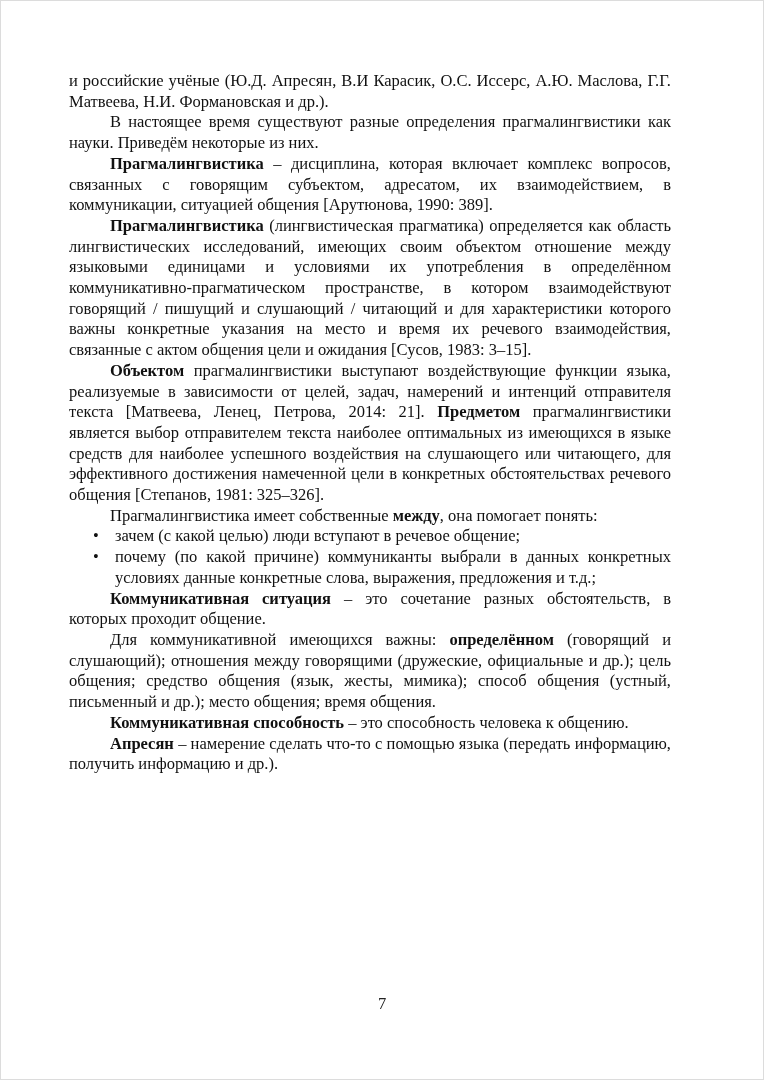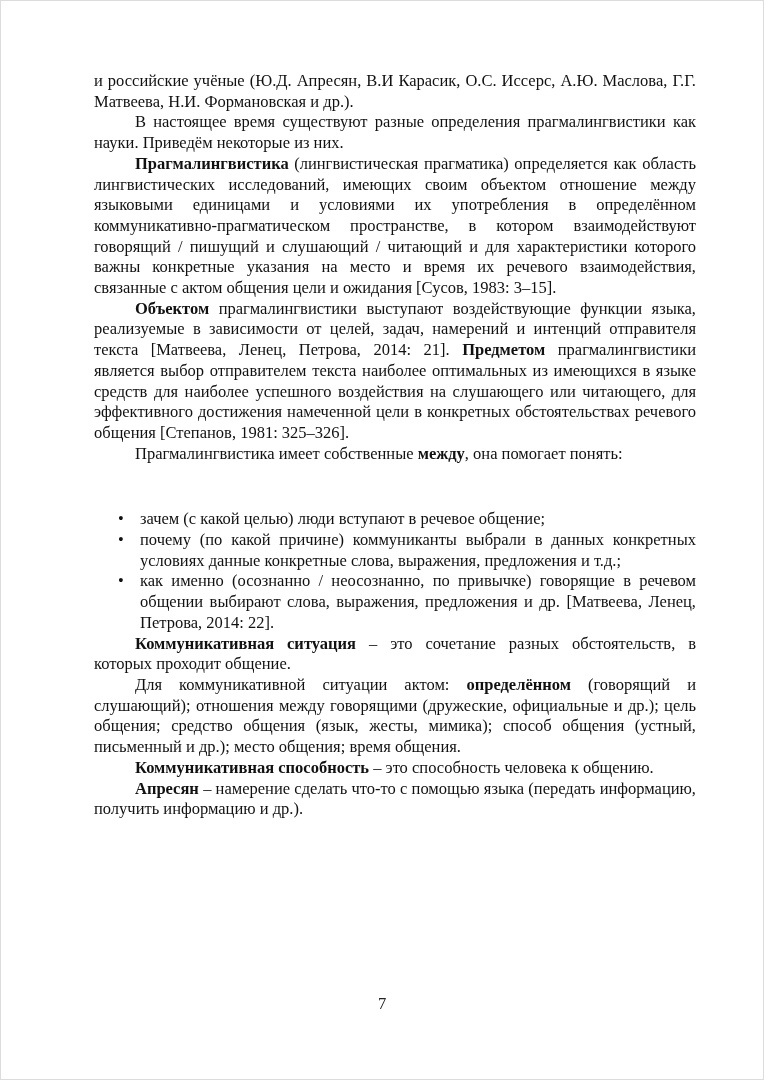--- a/index.html
+++ b/index.html
@@ -11,33 +11,32 @@
   .page {
     position: relative;
     width: 764px;
     height: 1080px;
     background: #ffffff;
     box-shadow: inset 0 0 0 1px #dcdcdc;
     overflow: hidden;
   }
   .doc-body {
     position: absolute;
-    left: 94px;
+    left: 69px;
     top: 71px;
     width: 602px;
     font-size: 16.5px;
     line-height: 20.7px;
     text-align: justify;
   }
   .para { text-indent: 0; }
   .para.indent { text-indent: 41px; }
   .b { font-weight: bold; }
   ul.bullets {
     list-style: none;
-    margin-top: 45px;
   }
   ul.bullets > li {
     position: relative;
     padding-left: 46px;
     text-align: justify;
   }
   ul.bullets > li::before {
     content: "\2022";
     position: absolute;
     left: 24px;
@@ -53,27 +52,27 @@
     color: #222222;
   }
 </style>
 </head>
 <body>
 
 <div class="page">
   <div class="doc-body">
       <p class="para"><span>и российские учёные (Ю.Д. Апресян, В.И Карасик, О.С. Иссерс, А.Ю. Маслова, Г.Г. Матвеева, Н.И. Формановская и др.).</span></p>
       <p class="para indent"><span>В настоящее время существуют разные определения прагмалингвистики как науки. Приведём некоторые из них.</span></p>
+      <p class="para indent"><span class="b">Прагмалингвистика</span><span> – дисциплина, которая включает комплекс вопросов, связанных с говорящим субъектом, адресатом, их взаимодействием, в коммуникации, ситуацией общения [Арутюнова, 1990: 389].</span></p>
       <p class="para indent"><span class="b">Прагмалингвистика</span><span> (лингвистическая прагматика) определяется как область лингвистических исследований, имеющих своим объектом отношение между языковыми единицами и условиями их употребления в определённом коммуникативно-прагматическом пространстве, в котором взаимодействуют говорящий / пишущий и слушающий / читающий и для характеристики которого важны конкретные указания на место и время их речевого взаимодействия, связанные с актом общения цели и ожидания [Сусов, 1983: 3–15].</span></p>
       <p class="para indent"><span class="b">Объектом</span><span> прагмалингвистики выступают воздействующие функции языка, реализуемые в зависимости от целей, задач, намерений и интенций отправителя текста [Матвеева, Ленец, Петрова, 2014: 21]. </span><span class="b">Предметом</span><span> прагмалингвистики является выбор отправителем текста наиболее оптимальных из имеющихся в языке средств для наиболее успешного воздействия на слушающего или читающего, для эффективного достижения намеченной цели в конкретных обстоятельствах речевого общения [Степанов, 1981: 325–326].</span></p>
       <p class="para indent"><span>Прагмалингвистика имеет собственные </span><span class="b">между</span><span>, она помогает понять:</span></p>
       <ul class="bullets">
         <li><span>зачем (с какой целью) люди вступают в речевое общение;</span></li>
         <li><span>почему (по какой причине) коммуниканты выбрали в данных конкретных условиях данные конкретные слова, выражения, предложения и т.д.;</span></li>
-        <li><span>как именно (осознанно / неосознанно, по привычке) говорящие в речевом общении выбирают слова, выражения, предложения и др. [Матвеева, Ленец, Петрова, 2014: 22].</span></li>
       </ul>
       <p class="para indent"><span class="b">Коммуникативная ситуация</span><span> – это сочетание разных обстоятельств, в которых проходит общение.</span></p>
-      <p class="para indent"><span>Для коммуникативной ситуации актом: </span><span class="b">определённом</span><span> (говорящий и слушающий); отношения между говорящими (дружеские, официальные и др.); цель общения; средство общения (язык, жесты, мимика); способ общения (устный, письменный и др.); место общения; время общения.</span></p>
+      <p class="para indent"><span>Для коммуникативной имеющихся важны: </span><span class="b">определённом</span><span> (говорящий и слушающий); отношения между говорящими (дружеские, официальные и др.); цель общения; средство общения (язык, жесты, мимика); способ общения (устный, письменный и др.); место общения; время общения.</span></p>
       <p class="para indent"><span class="b">Коммуникативная способность</span><span> – это способность человека к общению.</span></p>
       <p class="para indent"><span class="b">Апресян</span><span> – намерение сделать что-то с помощью языка (передать информацию, получить информацию и др.).</span></p>
     </div>
   <div class="page-number">7</div>
 </div>
 
 </body></html>

